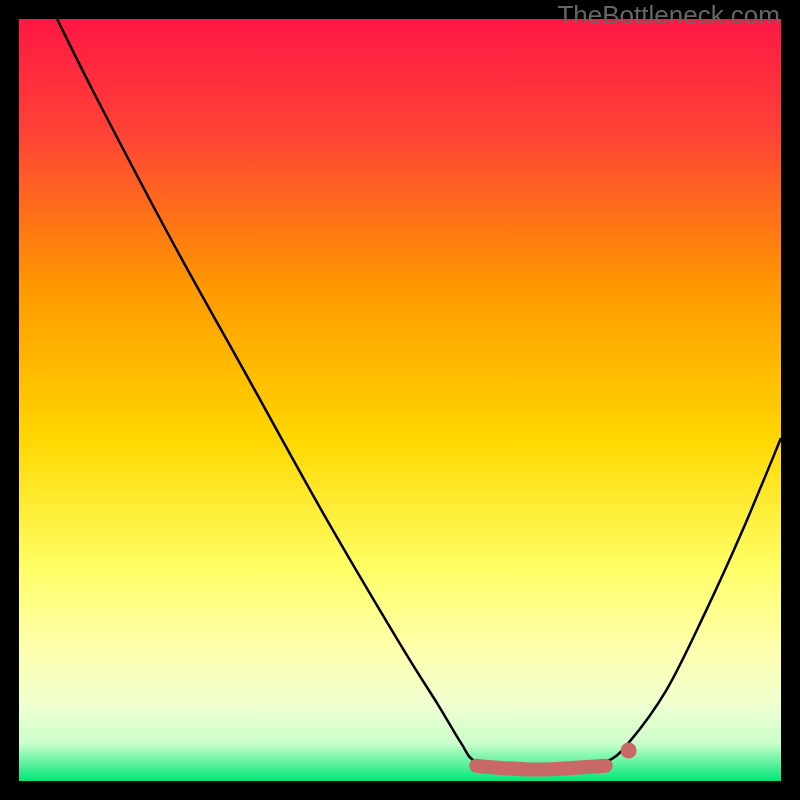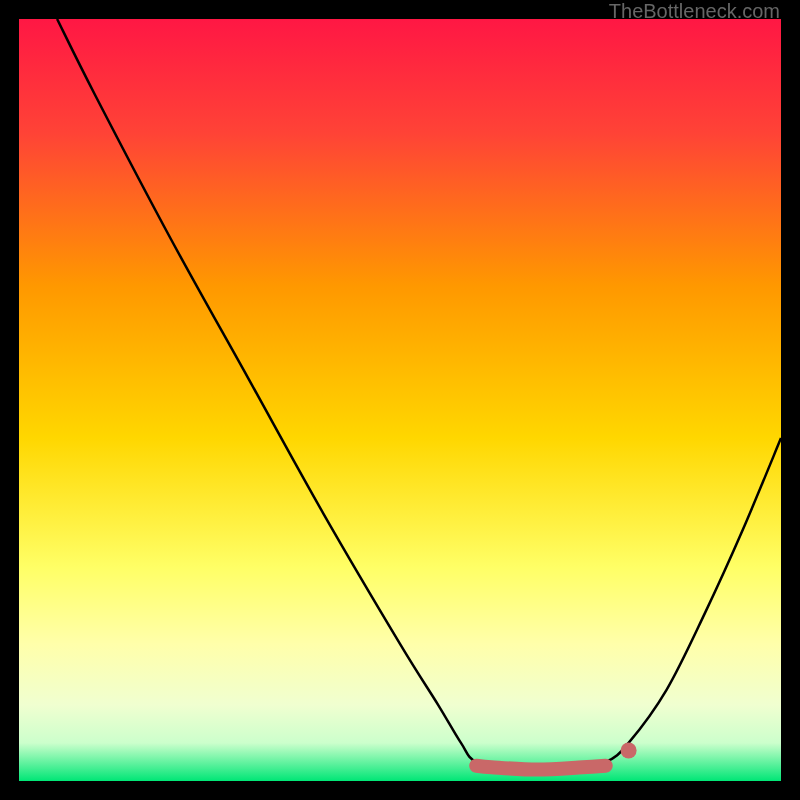--- a/index.html
+++ b/index.html
@@ -16,21 +16,21 @@
     left: 19px;
     top: 19px;
     width: 762px;
     height: 762px;
   }
   .attribution {
     position: absolute;
     top: 0px;
     right: 20px;
     color: #666;
-    font-size: 20px;
+    font-size: 26px;
     font-weight: normal;
     z-index: 10;
   }
 </style>
 </head>
 <body>
 
 <div class="attribution">TheBottleneck.com</div>
 
 <svg class="plot-area" viewBox="0 0 762 762" preserveAspectRatio="none">

